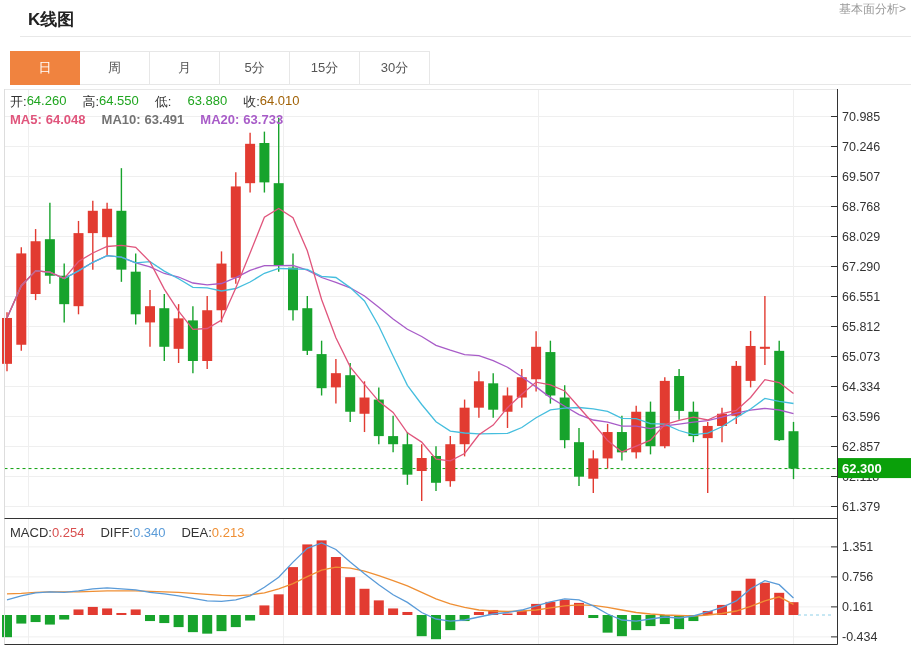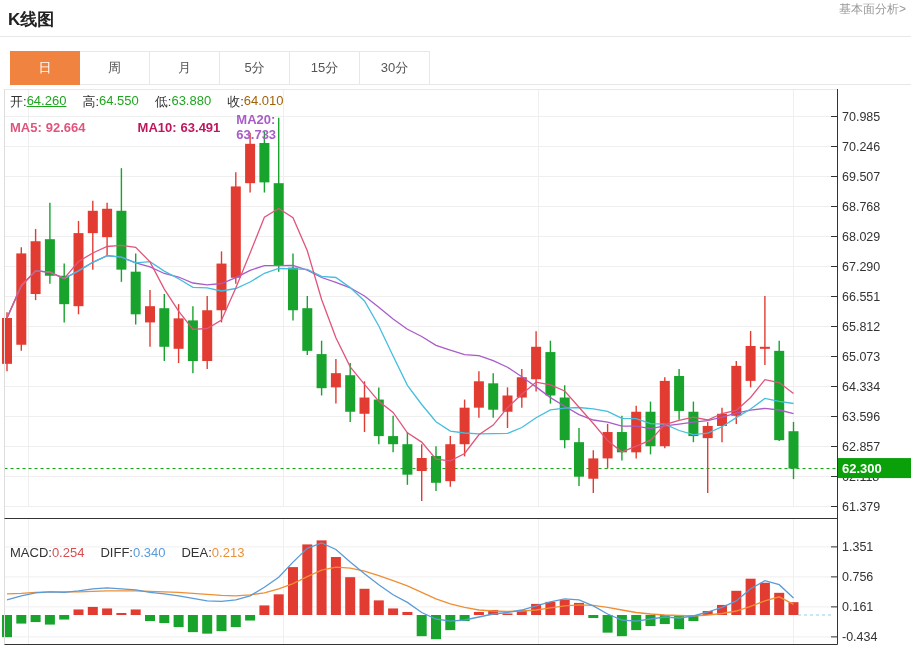--- a/index.html
+++ b/index.html
@@ -1,39 +1,39 @@
 <!DOCTYPE html>
 <html><head>
 <meta charset="utf-8">
 <style>
   html,body{margin:0;padding:0;}
   body{
     width:911px;height:647px;background:#fff;overflow:hidden;
     font-family:"Liberation Sans","DejaVu Sans",sans-serif;
     position:relative;
   }
-  .header{height:36px;border-bottom:1px solid #e8e8e8;position:relative;}
+  .header{height:36px;border-bottom:1px solid #e8e8e8;position:relative;margin-left:20px;}
   .header h1{margin:0;padding:8px 0 0 8px;font-size:17px;color:#222;font-weight:bold;}
   .analysis-link{position:absolute;right:5px;top:1px;font-size:12px;color:#999;text-decoration:none;cursor:pointer;}
   .tabs{display:flex;margin:14px 0 0 10px;height:34px;}
   .tab{width:70px;box-sizing:border-box;border:1px solid #e7e7e7;border-left:none;
        display:flex;align-items:center;justify-content:center;
        font-size:13px;color:#555;cursor:pointer;background:#fff;}
   .tab:first-child{border-left:1px solid #e7e7e7;}
   .tab.active{color:#fff;border-color:transparent;}
   .tabs .filler{flex:1;border-bottom:1px solid #e7e7e7;}
   .chart-area{position:relative;height:559px;margin-top:4px;}
   .chart-area svg{position:absolute;left:0;top:0;}
   .legend{position:absolute;display:flex;align-items:center;font-size:13px;z-index:2;white-space:nowrap;}
   .legend .pair{margin-right:16px;display:flex;}
   .legend .lab{color:#333;}
   .ohlc-legend{left:10px;top:4px;}
   .ma-legend{left:10px;top:23px;font-weight:bold;}
   .ma-legend .lab{color:inherit;margin-right:4px;}
-  .macd-legend{left:10px;top:456px;text-align:right;}
+  .macd-legend{left:10px;top:436px;text-align:right;}
 </style>
 </head>
 <body>
 
 <div class="page">
   <div class="header">
     <h1>K线图</h1>
     <a class="analysis-link">基本面分析&gt;</a>
   </div>
 
@@ -44,46 +44,46 @@
       <div class="tab">5分</div>
       <div class="tab">15分</div>
       <div class="tab">30分</div>
       <div class="filler"></div>
     </div>
 
   <div class="chart-area" id="chart-area">
     <div class="legend ohlc-legend">
       <span class="pair">
           <span class="lab">开:</span>
-          <span style="color: rgb(31, 165, 31); text-decoration: underline;">64.260</span>
+          <span style="color: rgb(31, 165, 31);">64.260</span>
         </span>
       <span class="pair">
           <span class="lab">高:</span>
           <span style="color: rgb(31, 165, 31);">64.550</span>
         </span>
       <span class="pair">
           <span class="lab">低:</span>
-          <span style="color: rgb(31, 165, 31);">63.880</span>
+          <span style="color: rgb(31, 165, 31); margin-left: 16px;">63.880</span>
         </span>
       <span class="pair">
           <span class="lab">收:</span>
           <span style="color: #a16207;">64.010</span>
         </span>
     </div>
 
     <div class="legend ma-legend">
       <span class="pair" style="color: rgb(224, 85, 124);">
           <span class="lab">MA5:</span>
-          <span>92.664</span>
-        </span>
-      <span class="pair" style="color: #be185d; margin-left: 36px;">
+          <span>64.048</span>
+        </span>
+      <span class="pair" style="color: #737373;">
           <span class="lab">MA10:</span>
           <span>63.491</span>
         </span>
-      <span class="pair" style="color: rgb(168, 92, 200); flex-direction: column;">
+      <span class="pair" style="color: rgb(168, 92, 200);">
           <span class="lab">MA20:</span>
           <span>63.733</span>
         </span>
     </div>
 
     <div class="legend macd-legend">
       <span class="pair" style="color: rgb(217, 79, 79);">
           <span class="lab">MACD:</span>
           <span>0.254</span>
         </span>

